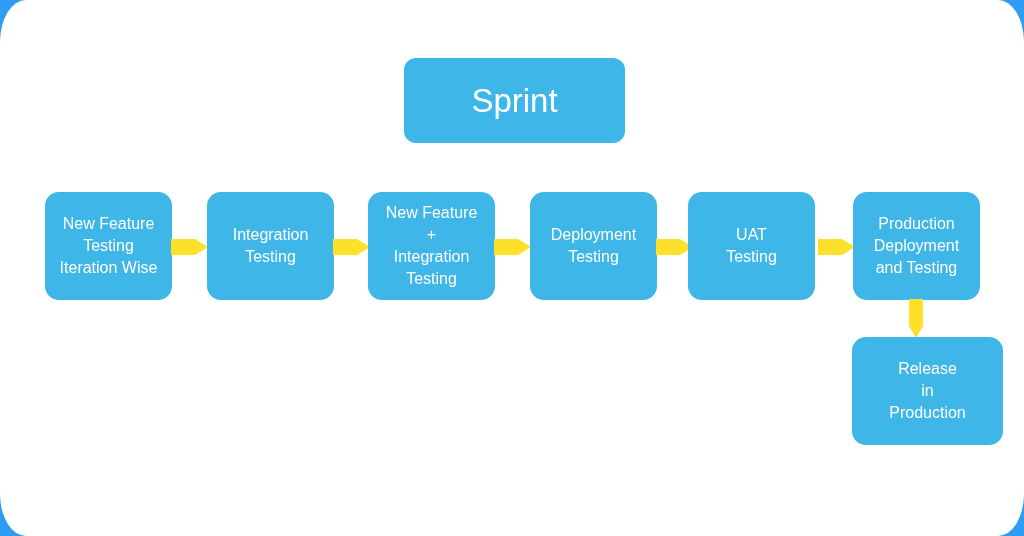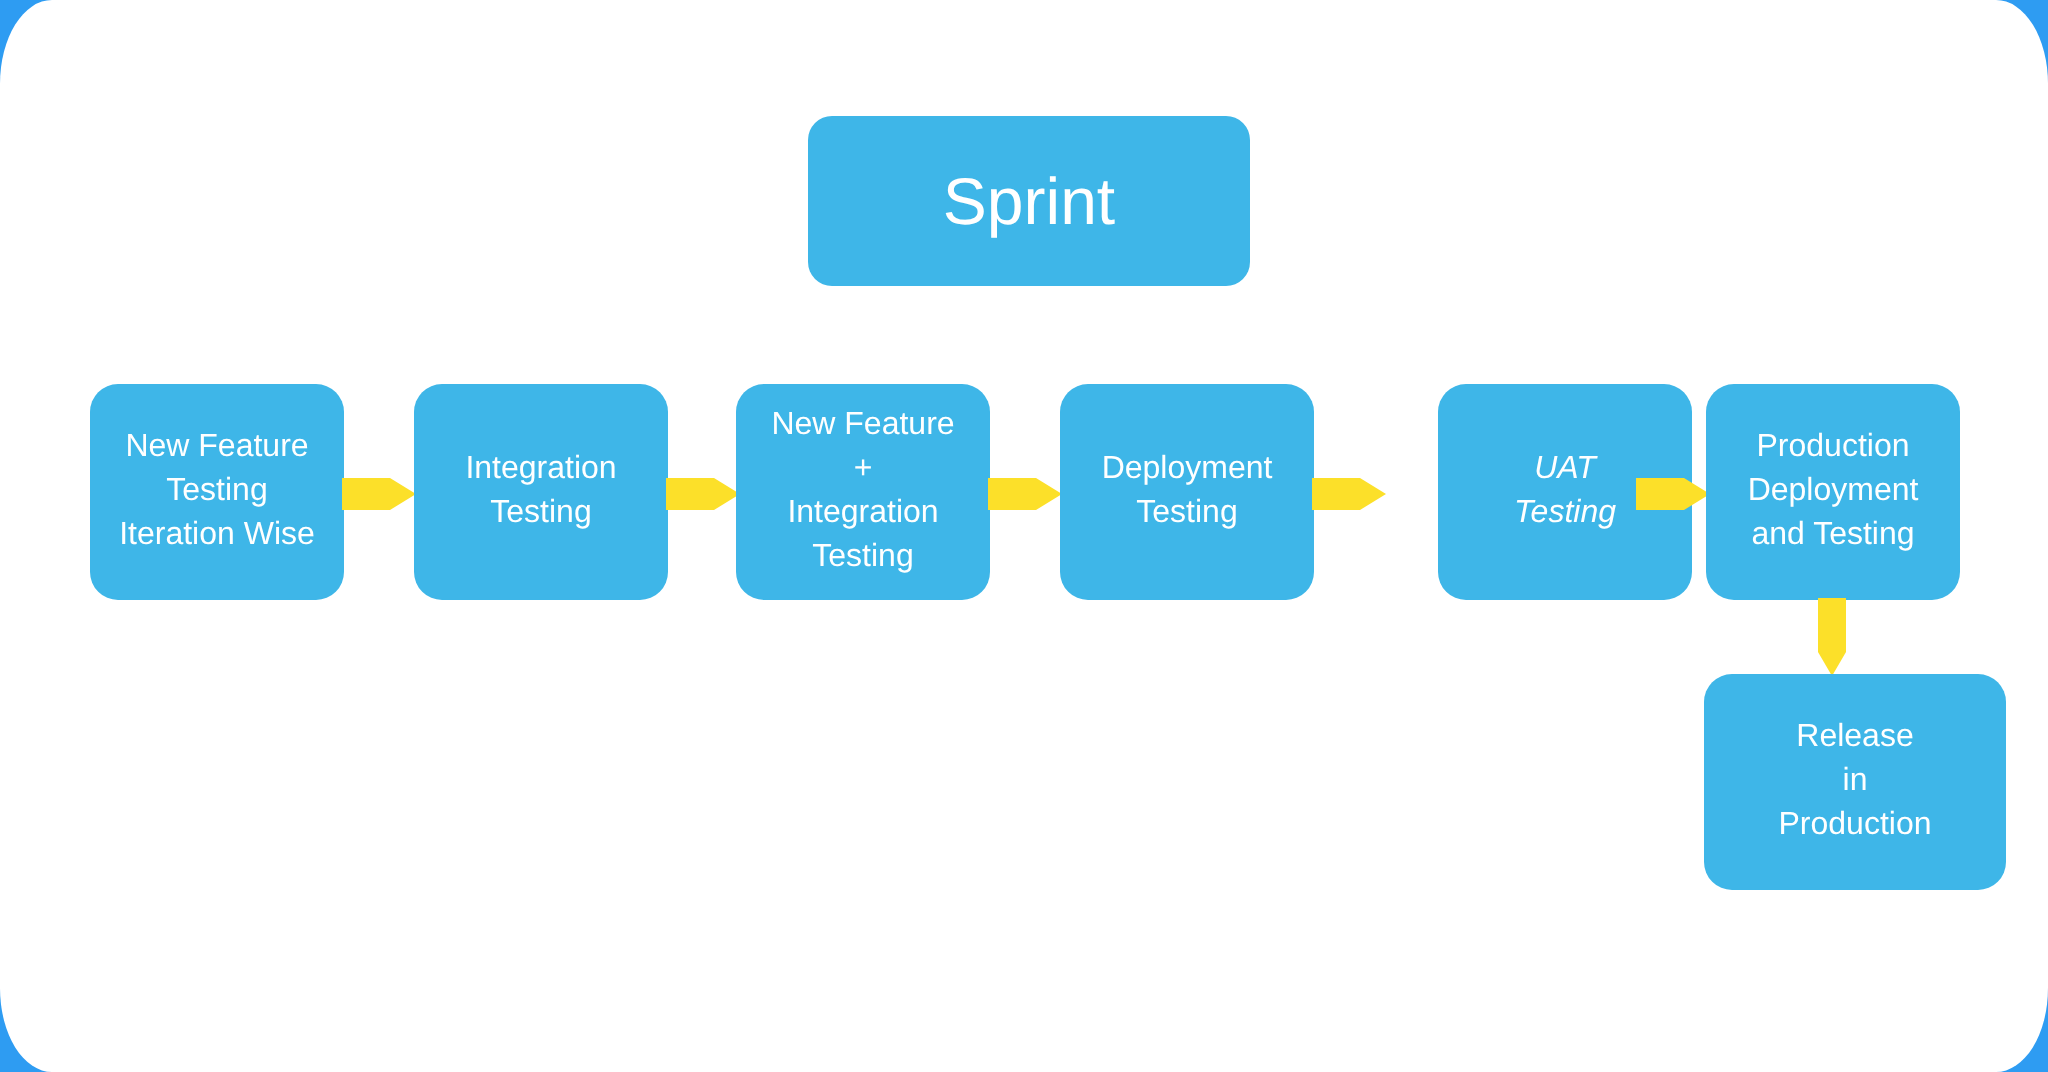--- a/index.html
+++ b/index.html
@@ -51,21 +51,21 @@
   .title-node .label {
     font-size: 33px;
     line-height: 48px;
     white-space: nowrap;
   }
   .row-node { top: 192px; width: 127px; height: 108px; }
   .n1 { left: 45px; }
   .n2 { left: 207px; }
   .n3 { left: 368px; }
   .n4 { left: 530px; }
-  .n5 { left: 719px; font-style: italic; }
+  .n5 { left: 688px; }
   .n6 { left: 853px; }
   .n7 { left: 852px; top: 337px; width: 151px; height: 108px; }
   .arrow {
     position: absolute;
     color: var(--arrow-fill);
     display: block;
   }
   .arrow svg { display: block; }
   .arrow-h { top: 239px; width: 37px; height: 16px; }
   .a1 { left: 171px; }

